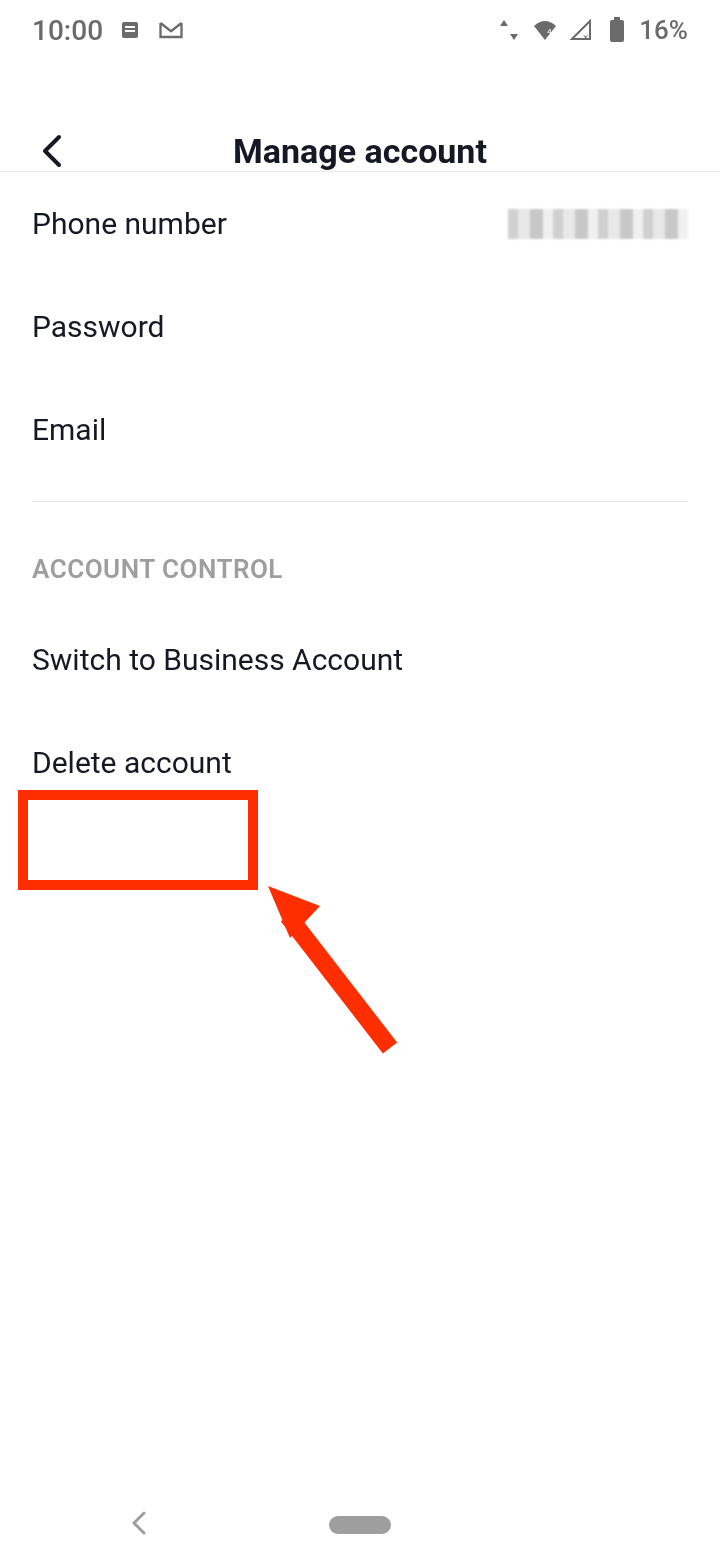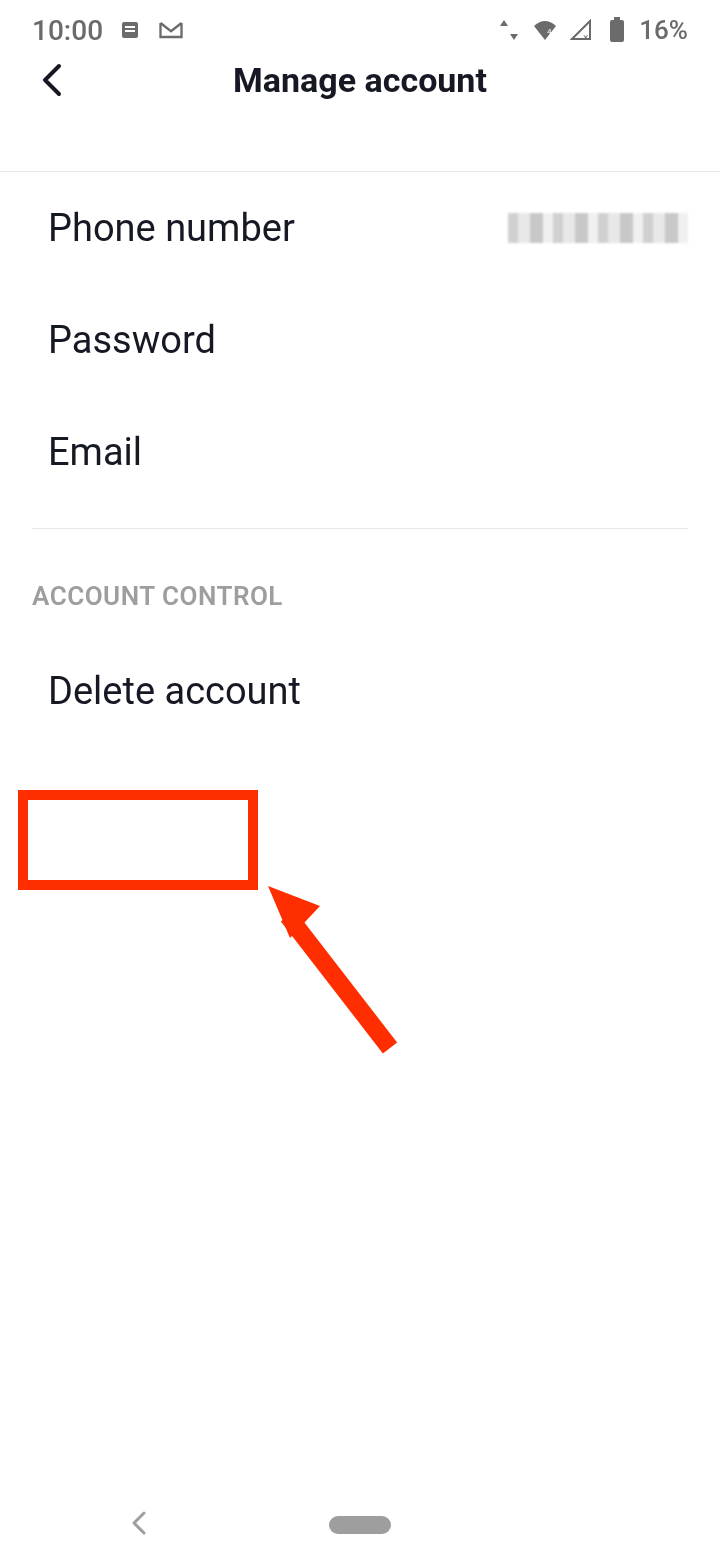--- a/index.html
+++ b/index.html
@@ -52,21 +52,21 @@
     }
     
     .battery-text {
       font-size: 26px;
       font-weight: 500;
     }
     
     .header {
       height: 112px;
       display: flex;
-      align-items: flex-start;
+      align-items: flex-end;
       padding: 0 32px;
       border-bottom: 1px solid #e8e8e8;
       position: relative;
     }
     
     .back-button {
       width: 40px;
       height: 40px;
       display: flex;
       align-items: center;
@@ -97,24 +97,23 @@
     
     .list-item {
       display: flex;
       justify-content: space-between;
       align-items: center;
       padding: 34px 0;
       cursor: pointer;
     }
     
     .list-item-label {
-      font-size: 38px;
+      font-size: 30px;
       color: #161823;
       font-weight: 400;
-      margin-left: 16px;
     }
     
     .pixelated-value {
       width: 180px;
       height: 30px;
       background: repeating-linear-gradient(
         90deg,
         #d0d0d0 0px,
         #d0d0d0 10px,
         #e8e8e8 10px,
@@ -247,20 +246,23 @@
   </div>
 
   <div class="list-item">
     <span class="list-item-label">Email</span>
   </div>
 
   <div class="divider"></div>
 
   <div class="section-header">ACCOUNT CONTROL</div>
 
+  <div class="list-item">
+    <span class="list-item-label">Switch to Business Account</span>
+  </div>
 
   <div class="list-item">
     <span class="list-item-label">Delete account</span>
   </div>
 
 </div>
 
 <div class="highlight-box"></div>
 
 <div class="arrow-annotation">

